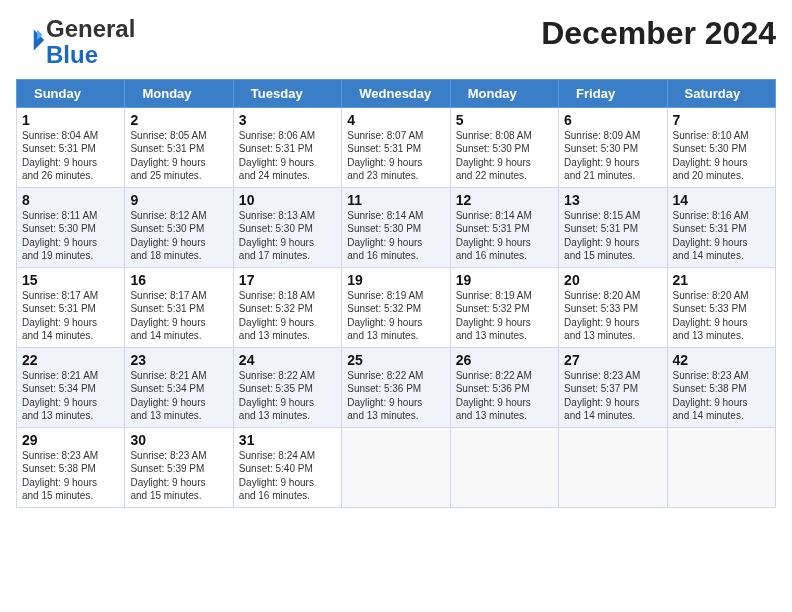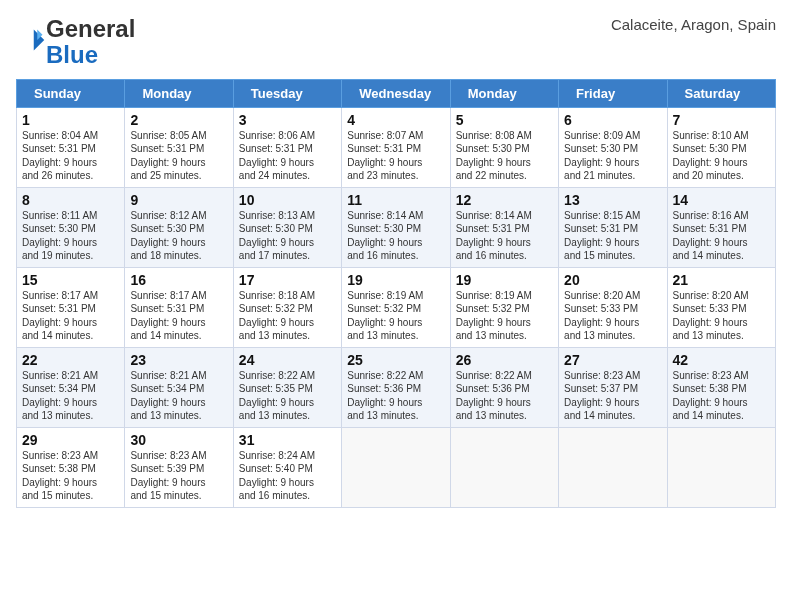--- a/index.html
+++ b/index.html
@@ -108,21 +108,21 @@
         </svg>
       </div>
       <div>
         <div class="logo-text">
           <span class="logo-general">General</span><br>
           <span class="logo-blue">Blue</span>
         </div>
       </div>
     </div>
     <div class="title-section">
-      <div class="subtitle">Calaceite, Aragon, Spain</div>
+      <div class="month-title">December 2024</div>
     </div>
   </div>
 
   <table>
     <thead>
       <tr>
       <th>Sunday</th>
           <th>Monday</th>
           <th>Tuesday</th>
           <th>Wednesday</th>

